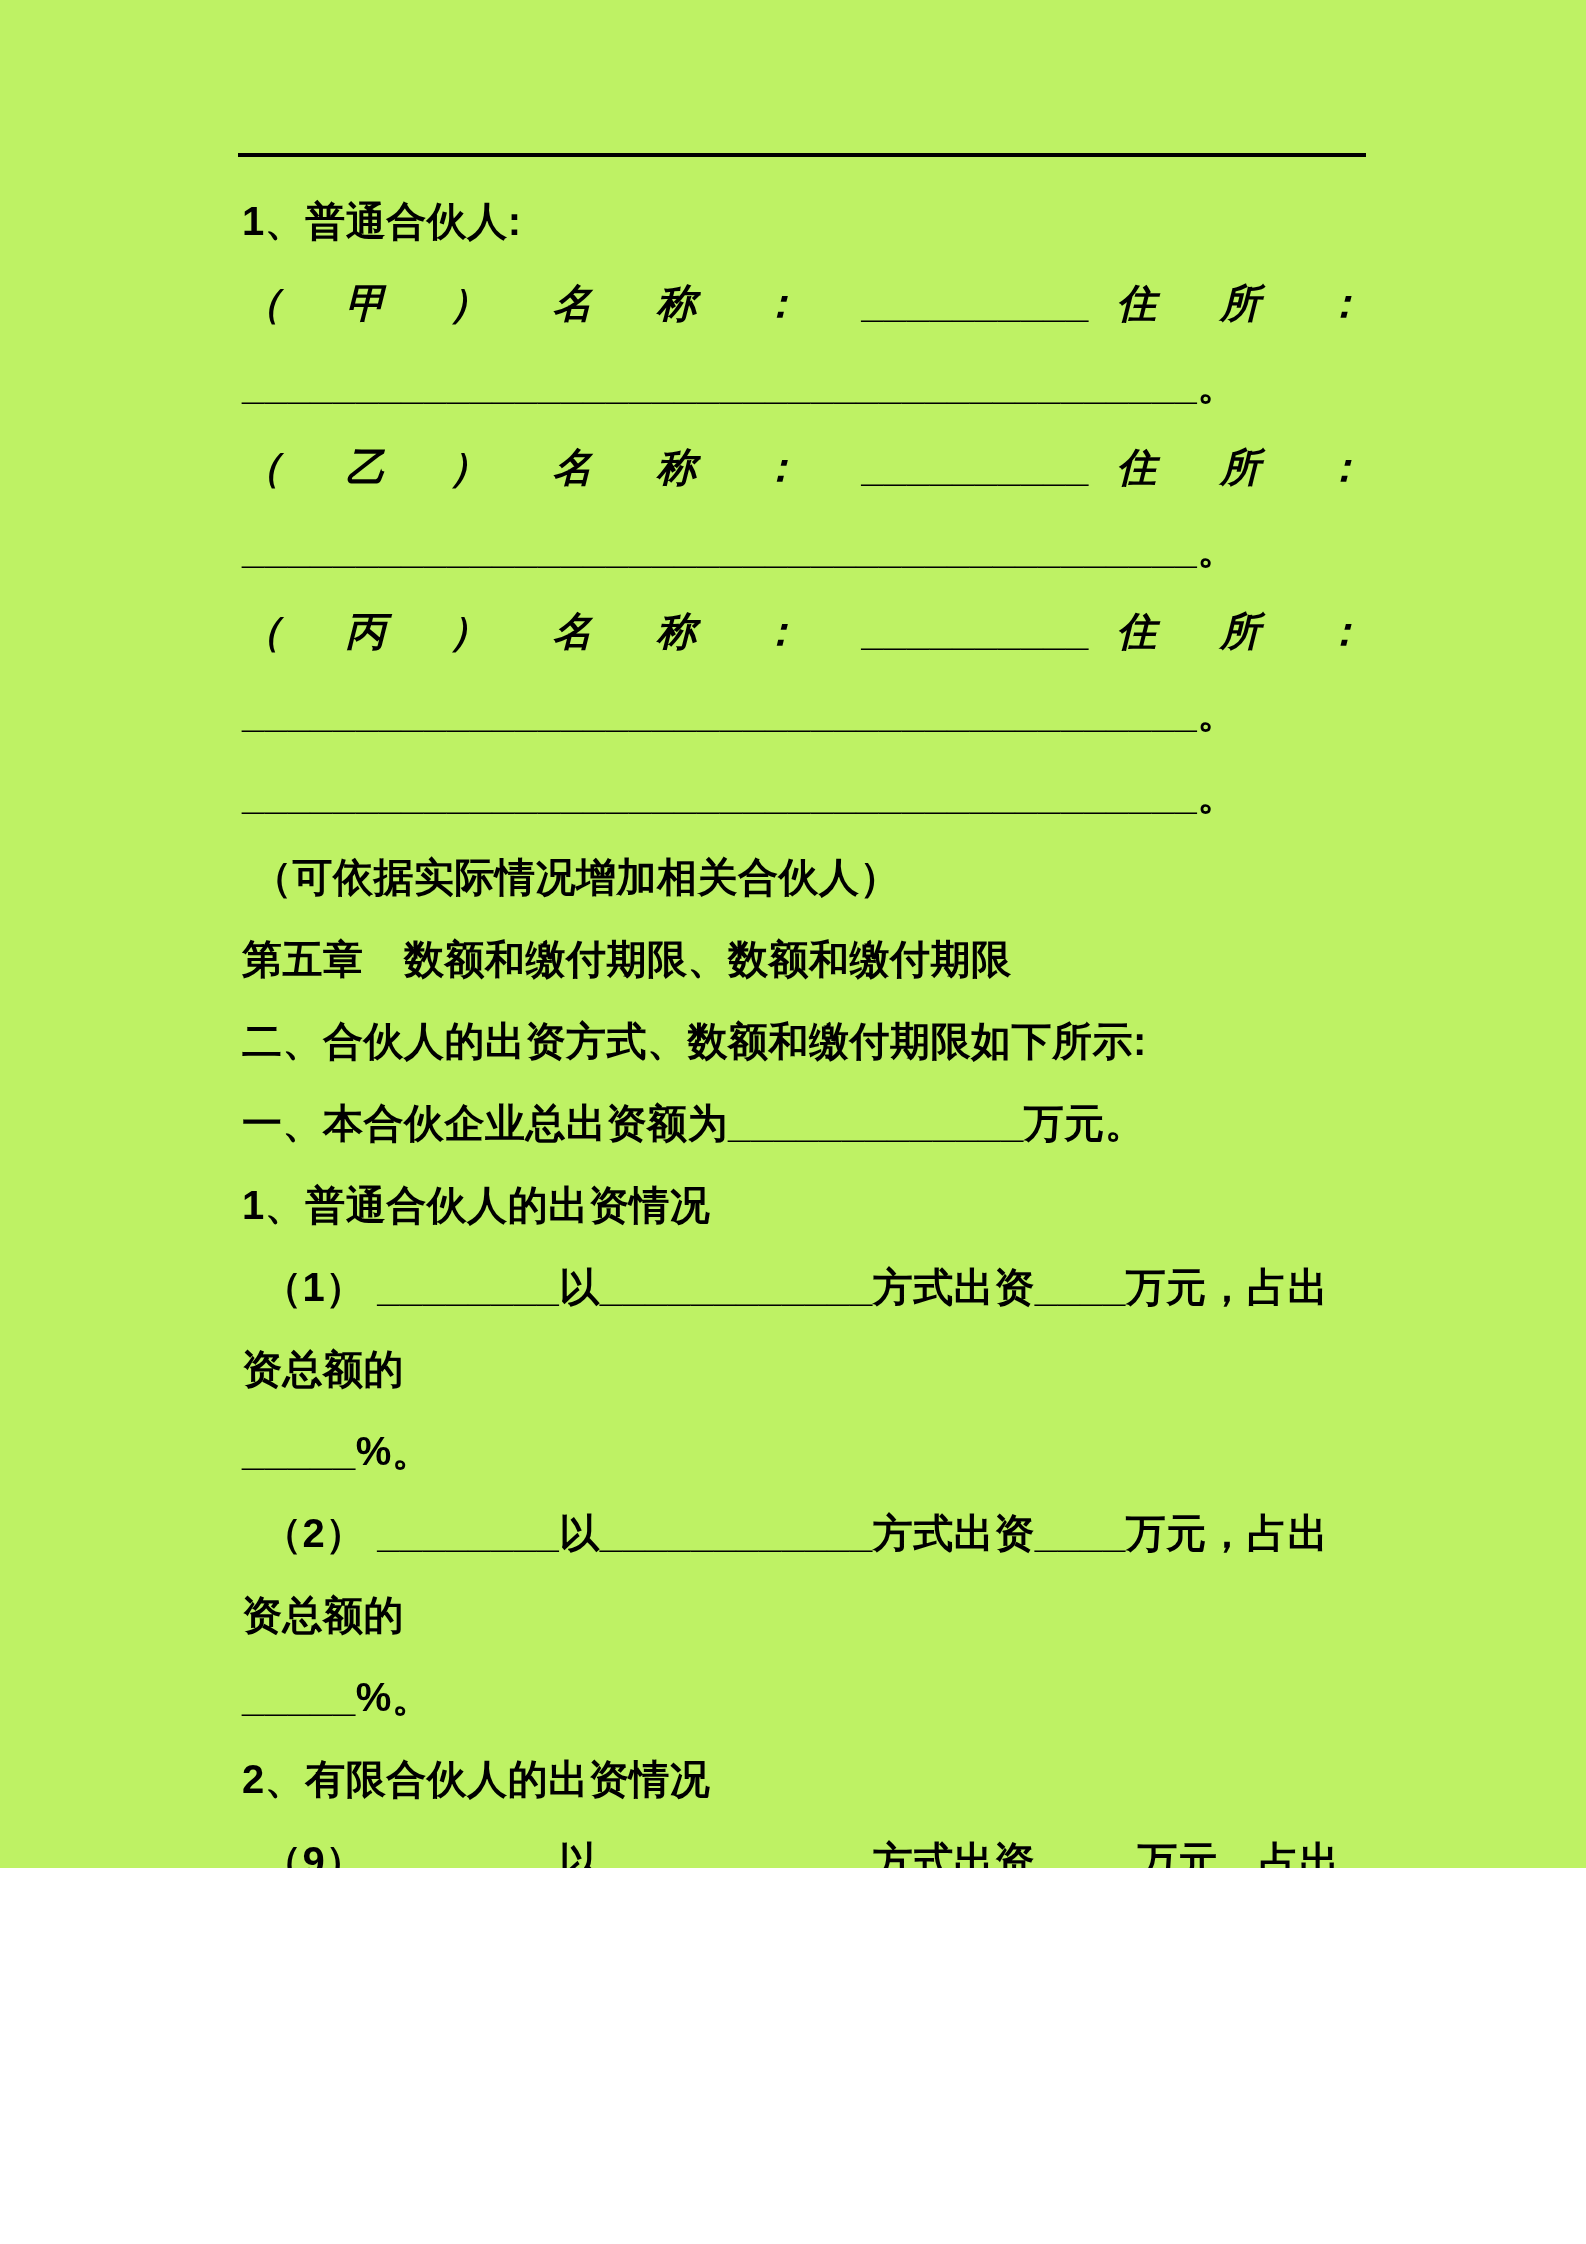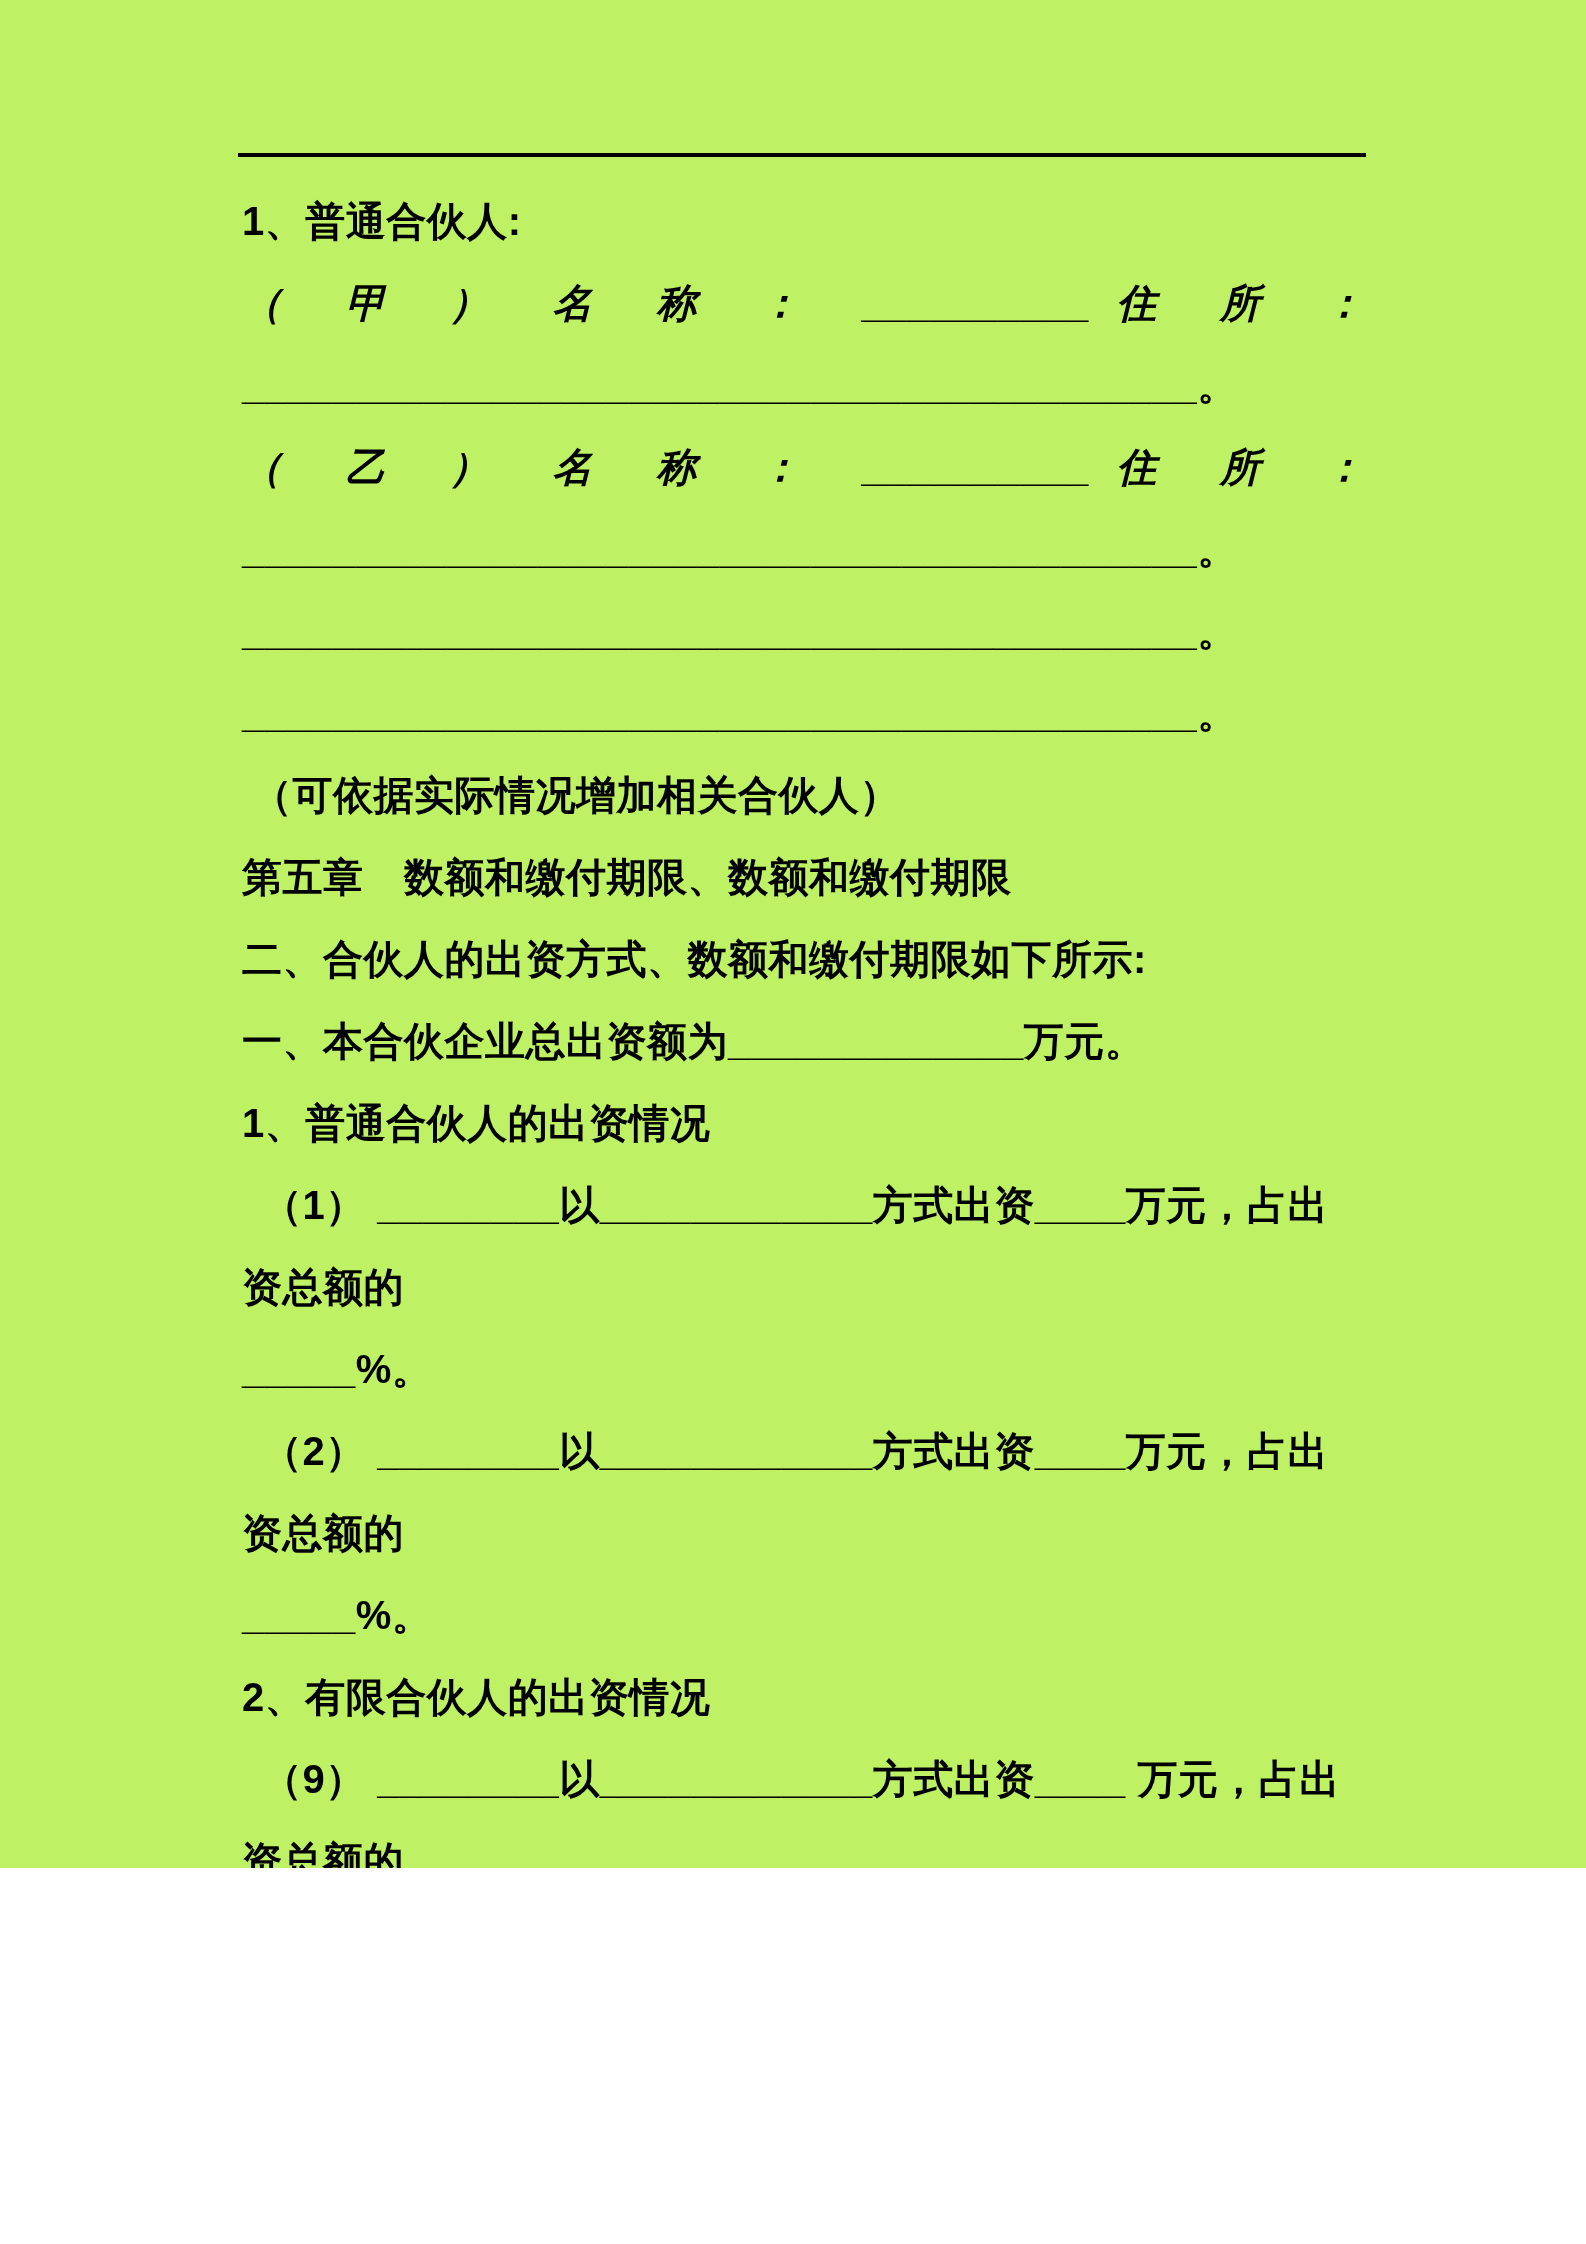--- a/index.html
+++ b/index.html
@@ -68,20 +68,21 @@
 <div class="page">
 
   <div class="header-rule"></div>
 
   <div class="content">
     <p>1、普通合伙人:</p>
     <p class="justify">（ 甲 ） 名 称 ： __________住 所 ：</p>
     <p>__________________________________________。</p>
     <p class="justify">（ 乙 ） 名 称 ： __________住 所 ：</p>
     <p>__________________________________________。</p>
+    <p class="justify">（ 丙 ） 名 称 ： __________住 所 ：</p>
     <p>__________________________________________。</p>
     <p>__________________________________________。</p>
     <p class="indent-sm">（可依据实际情况增加相关合伙人）</p>
     <p>第五章　数额和缴付期限、数额和缴付期限</p>
     <p>二、合伙人的出资方式、数额和缴付期限如下所示:</p>
     <p>一、本合伙企业总出资额为_____________万元。</p>
     <p>1、普通合伙人的出资情况</p>
     <p class="indent">（1） ________以____________方式出资____万元，占出资总额的</p>
     <p>_____%。</p>
     <p class="indent">（2） ________以____________方式出资____万元，占出资总额的</p>

